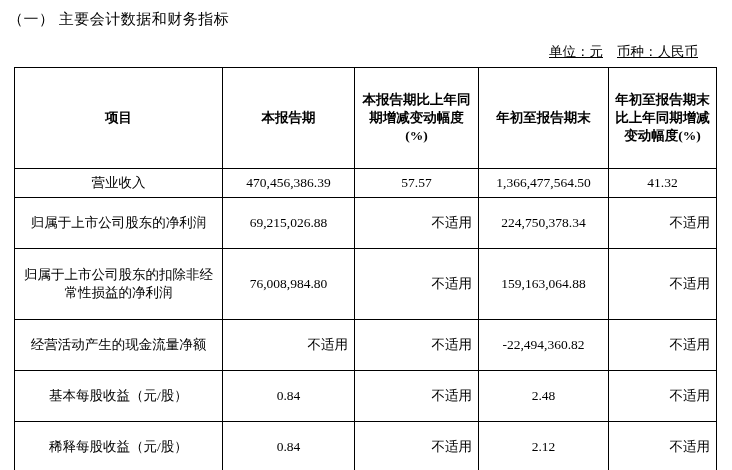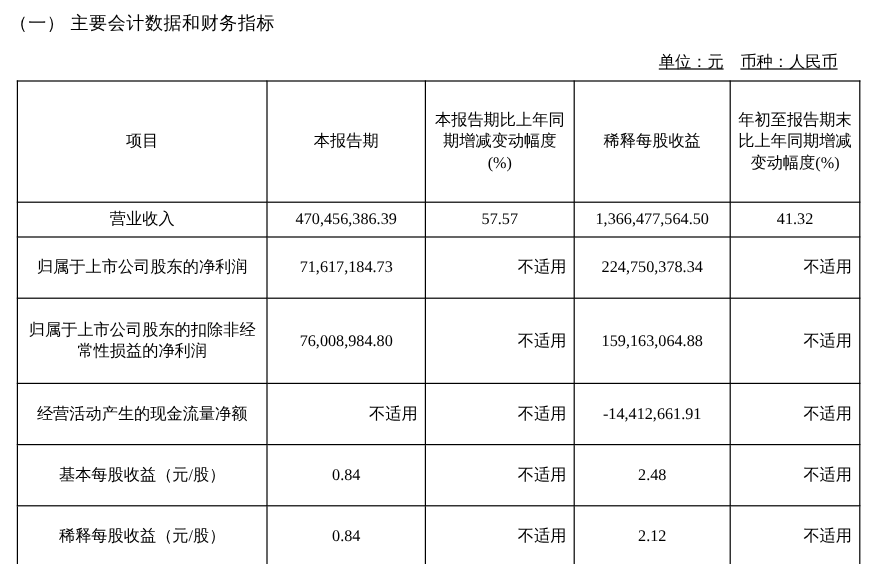--- a/index.html
+++ b/index.html
@@ -46,21 +46,21 @@
     margin: 0 0 0 14px;
     font-size: 13.5px;
   }
   table.fin th, table.fin td {
     border: 1px solid #000000;
     padding: 4px 6px;
     vertical-align: middle;
     line-height: 1.35;
   }
   table.fin th {
-    font-weight: normal;
+    font-weight: bold;
     text-align: center;
     height: 92px;
   }
   col.c0 { width: 208px; }
   col.c1 { width: 132px; }
   col.c2 { width: 124px; }
   col.c3 { width: 130px; }
   col.c4 { width: 108px; }
 
   td.label {
@@ -97,51 +97,51 @@
         <col class="c1">
         <col class="c2">
         <col class="c3">
         <col class="c4">
     </colgroup>
     <thead>
       <tr>
         <th>项目</th>
         <th>本报告期</th>
         <th>本报告期比上年同期增减变动幅度(%)</th>
-        <th>稀释每股收益</th>
+        <th>年初至报告期末</th>
         <th>年初至报告期末比上年同期增减变动幅度(%)</th>
       </tr>
     </thead>
     <tbody>
       <tr class="r1">
         <td class="label">营业收入</td>
         <td class="num">470,456,386.39</td>
         <td class="num">57.57</td>
         <td class="num">1,366,477,564.50</td>
         <td class="num">41.32</td>
       </tr>
       <tr class="r2">
         <td class="label">归属于上市公司股东的净利润</td>
-        <td class="num">71,617,184.73</td>
+        <td class="num">69,215,026.88</td>
         <td class="na">不适用</td>
         <td class="num">224,750,378.34</td>
         <td class="na">不适用</td>
       </tr>
       <tr class="r3">
         <td class="label">归属于上市公司股东的扣除非经常性损益的净利润</td>
         <td class="num">76,008,984.80</td>
         <td class="na">不适用</td>
         <td class="num">159,163,064.88</td>
         <td class="na">不适用</td>
       </tr>
       <tr class="r4">
         <td class="label">经营活动产生的现金流量净额</td>
         <td class="na">不适用</td>
         <td class="na">不适用</td>
-        <td class="num">-14,412,661.91</td>
+        <td class="num">-22,494,360.82</td>
         <td class="na">不适用</td>
       </tr>
       <tr class="r5">
         <td class="label">基本每股收益（元/股）</td>
         <td class="num">0.84</td>
         <td class="na">不适用</td>
         <td class="num">2.48</td>
         <td class="na">不适用</td>
       </tr>
       <tr class="r6">

